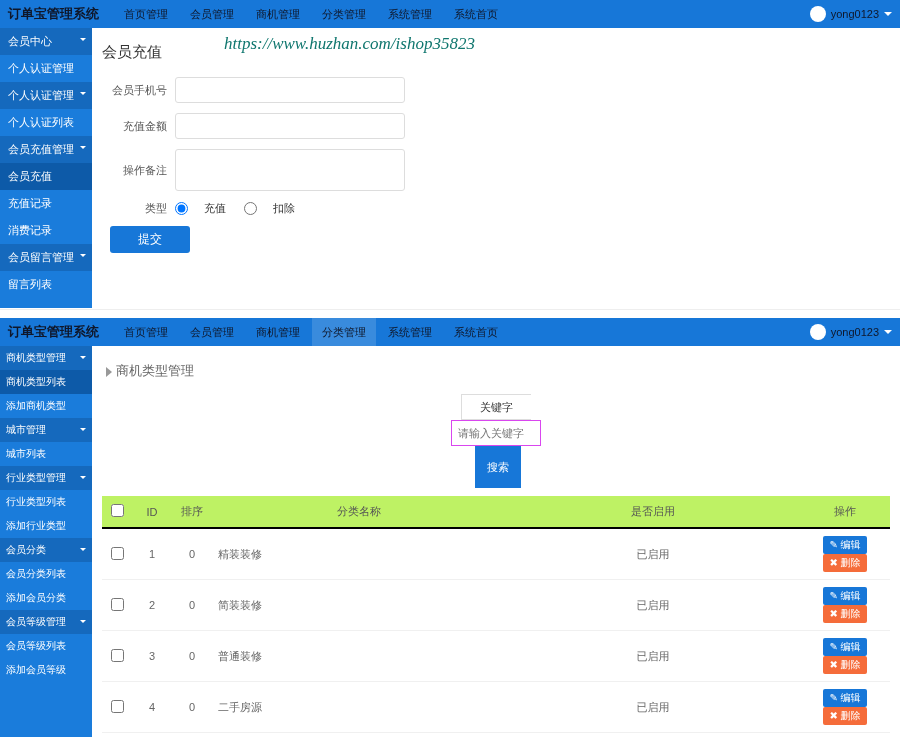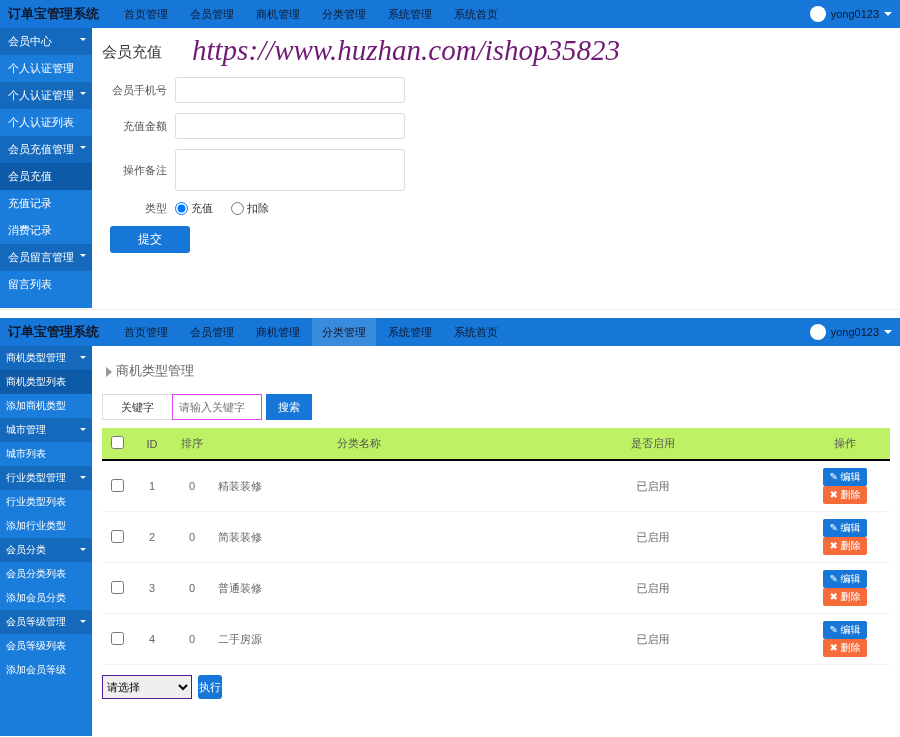--- a/index.html
+++ b/index.html
@@ -23,33 +23,33 @@
     .side-item .arrow { position: absolute; right: 6px; top: 10px; width: 0; height: 0; border-left: 3px solid transparent; border-right: 3px solid transparent; border-top: 3px solid #fff; }
     
     .content { flex: 1; padding: 10px; }
     .card { background: #fff; }
     .card-title { font-size: 15px; color: #333; margin-bottom: 10px; padding: 5px 0; }
     .form-row { display: flex; margin-bottom: 10px; align-items: center; }
     .form-label { width: 65px; text-align: right; font-size: 11px; color: #555; margin-right: 8px; }
     .form-input { flex: 0 0 230px; height: 26px; border: 1px solid #ddd; border-radius: 3px; padding: 0 6px; font-size: 11px; }
     .form-textarea { flex: 0 0 230px; height: 42px; border: 1px solid #ddd; border-radius: 3px; padding: 4px 6px; font-size: 11px; resize: none; }
     .radio-group { display: flex; gap: 18px; align-items: center; }
-    .radio-item { display: flex; align-items: center; gap: 3px; font-size: 11px; }
+    .radio-item { display: flex; align-items: center; gap: 16px; font-size: 11px; }
     .radio-item input { margin: 0; }
     .btn-submit { background: #1777d8; color: #fff; border: none; padding: 5px 28px; border-radius: 3px; font-size: 12px; cursor: pointer; margin-left: 8px; }
     
-    .watermark { position: absolute; top: 34px; left: 192px; font-family: serif; font-size: 29px; color: #701a75; font-style: italic; z-index: 100; pointer-events: none; }
+    .watermark { position: absolute; top: 34px; left: 224px; font-family: serif; font-size: 17px; color: #0f766e; font-style: italic; z-index: 100; pointer-events: none; }
     
     
     .crumb { font-size: 13px; color: #666; padding: 6px 4px; }
     .crumb::before { content: ""; display: inline-block; vertical-align: middle; border-left: 6px solid #999; border-top: 5px solid transparent; border-bottom: 5px solid transparent; margin-right: 4px; }
-    .search-bar { display: flex; align-items: center; margin: 8px 0; }
+    .search-bar { display: flex; align-items: center; margin: 8px 0; flex-direction: column; }
     .search-label { width: 70px; text-align: center; font-size: 11px; border: 1px solid #ddd; border-right: none; height: 26px; line-height: 24px; }
     .search-input { width: 90px; height: 26px; border: 1px solid #d946ef; padding: 0 6px; font-size: 11px; }
-    .search-btn { background: #1777d8; color: #fff; border: none; height: 26px; padding: 0 12px; font-size: 11px; cursor: pointer; margin-left: 4px; }
+    .search-btn { background: #1777d8; color: #fff; border: none; height: 42px; padding: 0 12px; font-size: 11px; cursor: pointer; margin-left: 4px; }
     
     table { width: 100%; border-collapse: collapse; font-size: 11px; }
     th { background: #bef264; padding: 8px 6px; text-align: center; border-bottom: 2px solid #000000; color: #555; font-weight: normal; }
     td { padding: 7px 6px; text-align: center; border-bottom: 1px solid #f0f0f0; color: #666; }
     td.left { text-align: left; }
     .btn-edit { background: #1777d8; color: #fff; border: none; padding: 2px 6px; font-size: 10px; border-radius: 2px; cursor: pointer; }
     .btn-del { background: #f56c3a; color: #fff; border: none; padding: 2px 6px; font-size: 10px; border-radius: 2px; cursor: pointer; }
     .btn-edit::before { content: "✎ "; }
     .btn-del::before { content: "✖ "; }
     

